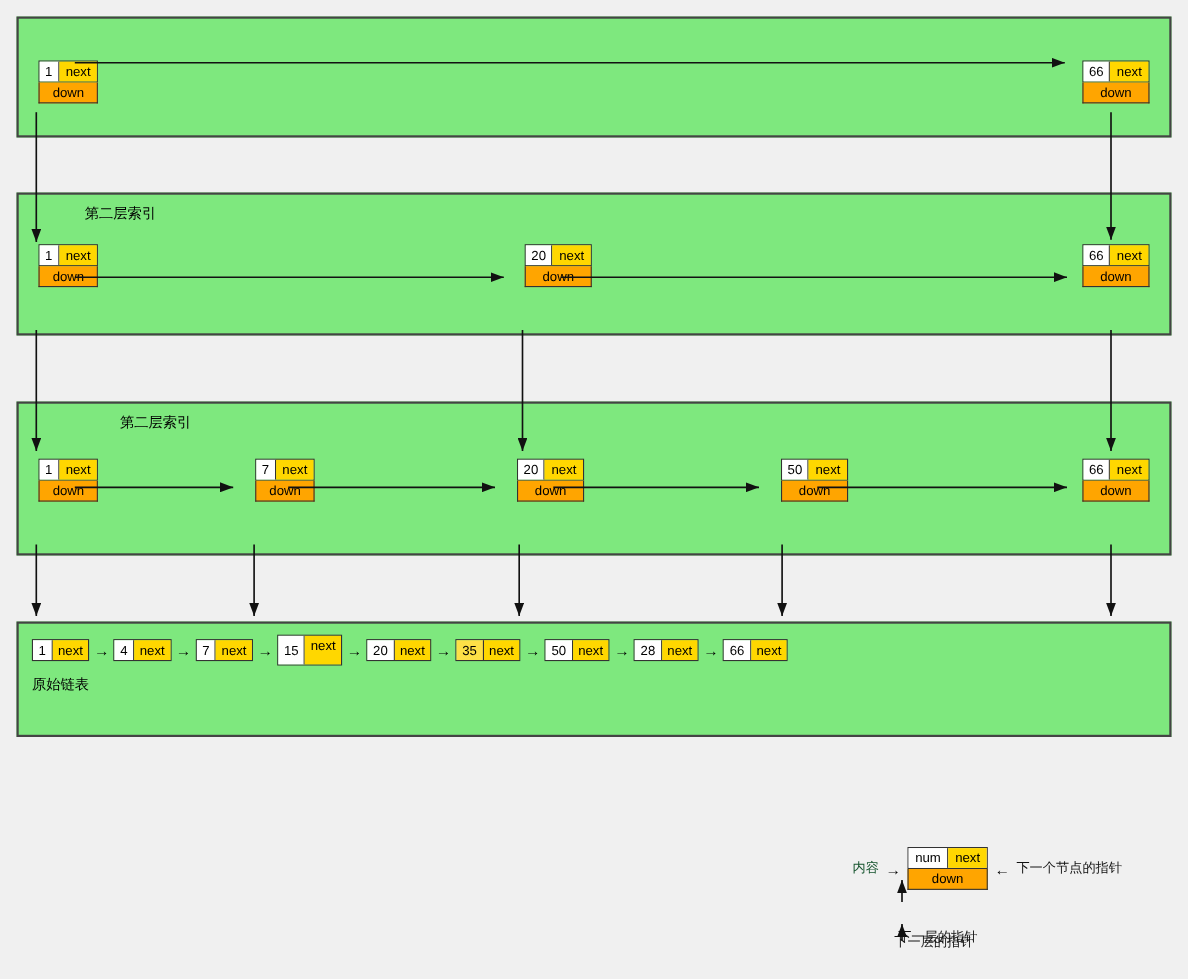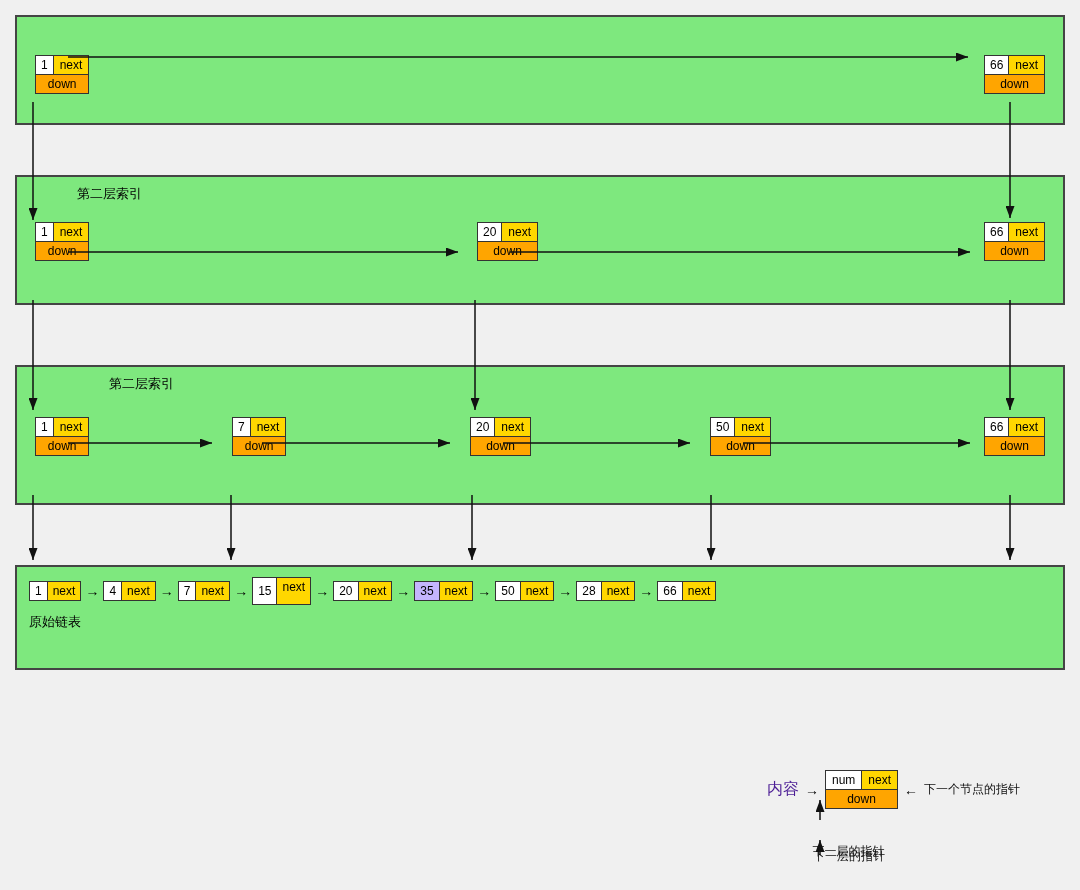--- a/index.html
+++ b/index.html
@@ -137,21 +137,21 @@
       </div>
       <span style="font-size:14px; margin:0 2px;">→</span>
 
       <div style="display:inline-flex; flex-direction:row; border:1.5px solid #333;">
         <div style="background:white; border-right:1.5px solid #333; padding:2px 5px; font-size:12px;">20</div>
         <div style="background:#FFD700; padding:2px 5px; font-size:12px;">next</div>
       </div>
       <span style="font-size:14px; margin:0 2px;">→</span>
 
       <div style="display:inline-flex; flex-direction:row; border:1.5px solid #333;">
-        <div style="background:#c4b5fd; border-right:1.5px solid #333; padding:2px 5px; font-size:12px;">35</div>
+        <div style="background:#fde047; border-right:1.5px solid #333; padding:2px 5px; font-size:12px;">35</div>
         <div style="background:#FFD700; padding:2px 5px; font-size:12px;">next</div>
       </div>
       <span style="font-size:14px; margin:0 2px;">→</span>
 
       <div style="display:inline-flex; flex-direction:row; border:1.5px solid #333;">
         <div style="background:white; border-right:1.5px solid #333; padding:2px 5px; font-size:12px;">50</div>
         <div style="background:#FFD700; padding:2px 5px; font-size:12px;">next</div>
       </div>
       <span style="font-size:14px; margin:0 2px;">→</span>
 
@@ -165,21 +165,21 @@
         <div style="background:white; border-right:1.5px solid #333; padding:2px 5px; font-size:12px;">66</div>
         <div style="background:#FFD700; padding:2px 5px; font-size:12px;">next</div>
       </div>
     </div>
     <div style="font-size:13px; margin-top:8px;">原始链表</div>
   </div>
 
   <div style="position:absolute; bottom:30px; right:60px; display:flex; flex-direction:column; align-items:center; gap:4px;">
 
     <div style="display:flex; flex-direction:row; align-items:center; gap:6px;">
-      <div style="font-size:16px; color:#4c1d95;">内容</div>
+      <div style="font-size:12px; color:#14532d;">内容</div>
       <span style="font-size:14px;">→</span>
 
       <div style="display:inline-flex; flex-direction:column;">
         <div style="display:flex; flex-direction:row; border:1.5px solid #333;">
           <div style="background:white; border-right:1.5px solid #333; padding:2px 6px; font-size:12px;">num</div>
           <div style="background:#FFD700; padding:2px 6px; font-size:12px;">next</div>
         </div>
         <div style="background:#FFA500; border:1.5px solid #333; border-top:none; padding:2px 6px; font-size:12px; text-align:center;">down</div>
       </div>
       <span style="font-size:14px;">←</span>

